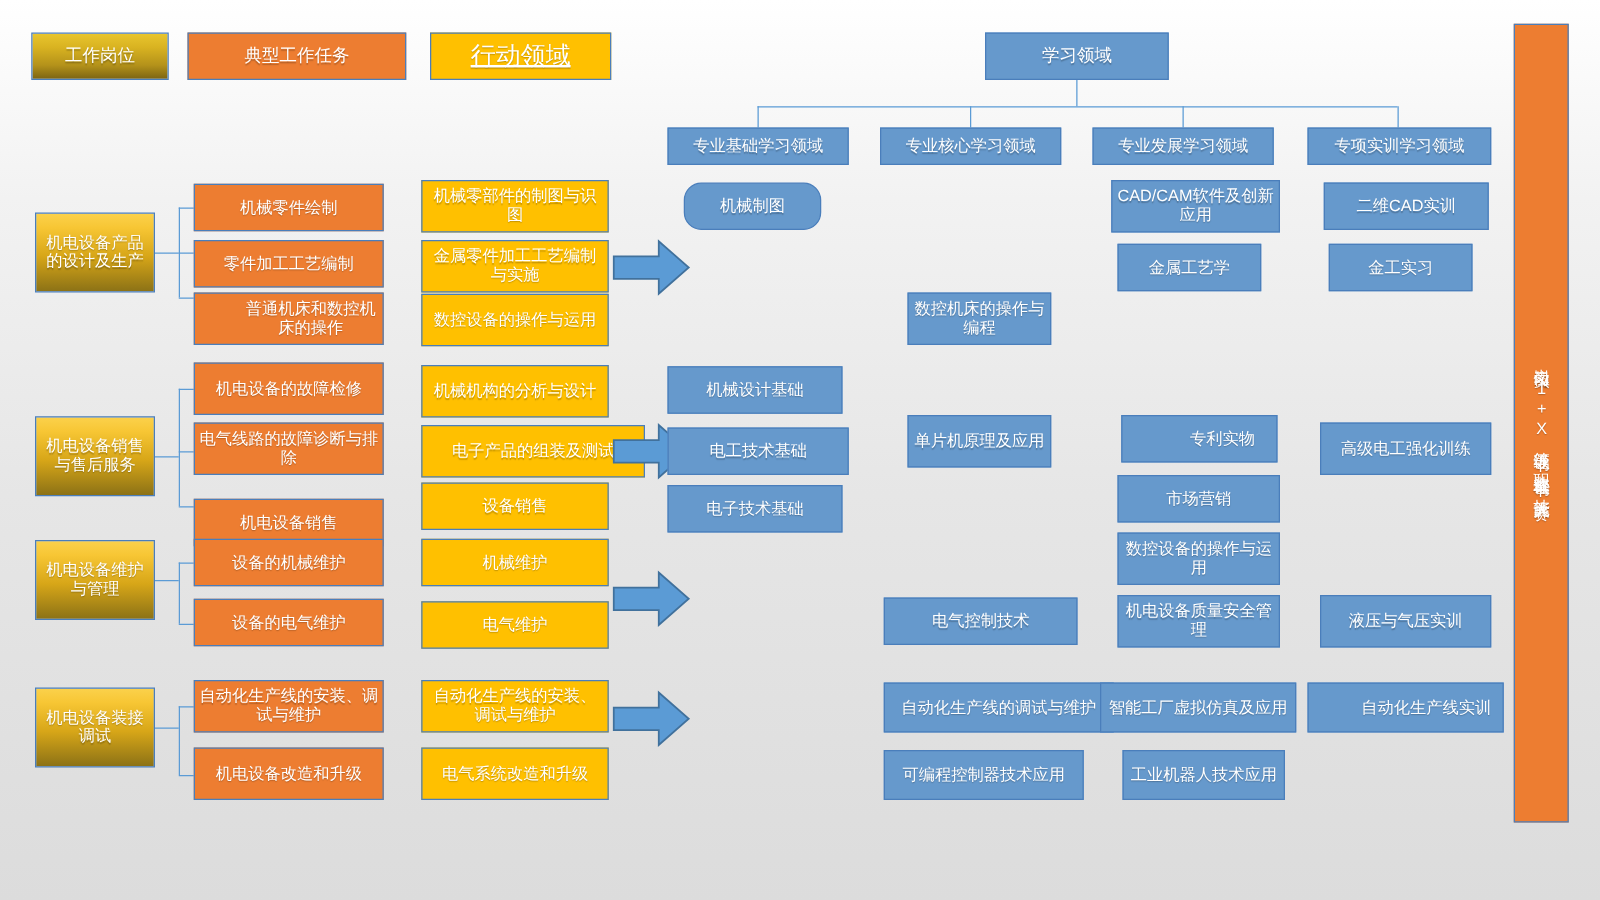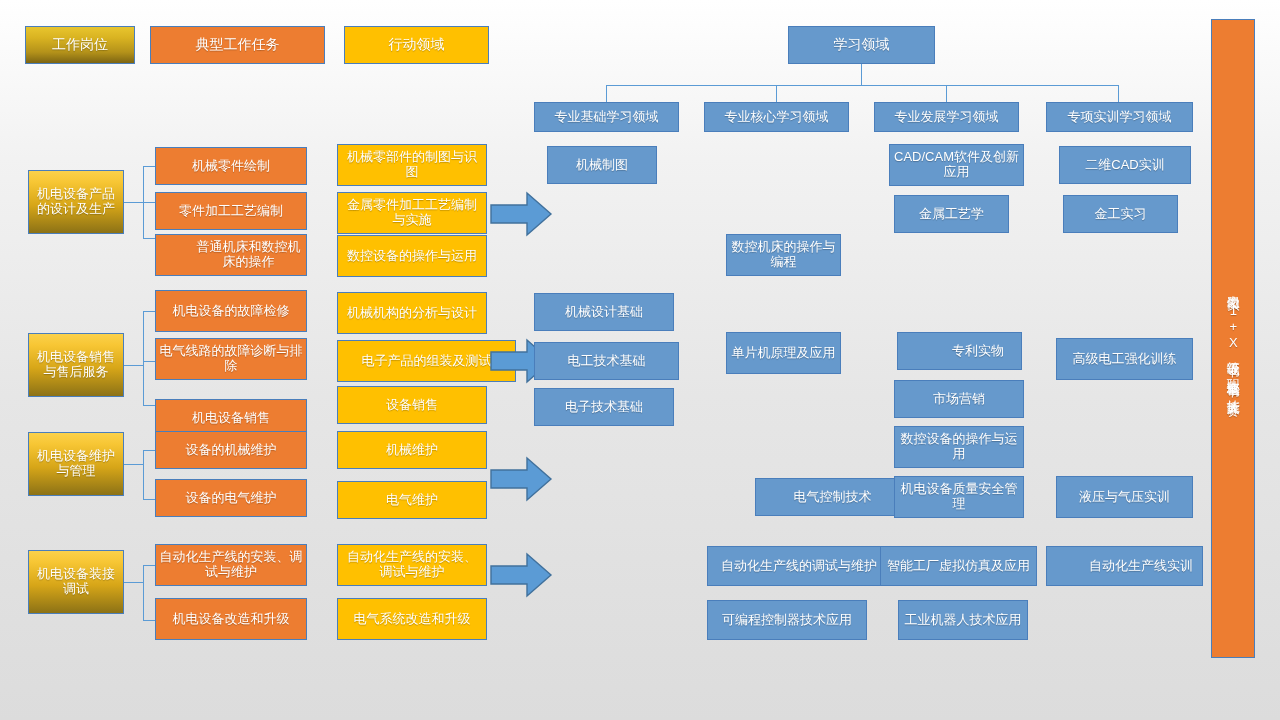--- a/index.html
+++ b/index.html
@@ -55,21 +55,21 @@
 </style>
 </head>
 <body>
 
 <div id="stage">
 
   <div class="box header-gold" style="left:25px;top:26px;width:110px;height:38px;font-size:14px;">工作岗位</div>
 
   <div class="box orange" style="left:150px;top:26px;width:175px;height:38px;font-size:14px;">典型工作任务</div>
 
-  <div class="box yellow" style="left:344px;top:26px;width:145px;height:38px;font-size:14px;">行动领域</div>
+  <div class="box yellow" style="left:344px;top:26px;width:145px;height:38px;font-size:20px;text-decoration:underline;">行动领域</div>
 
   <div class="box blue" style="left:788px;top:26px;width:147px;height:38px;font-size:14px;">学习领域</div>
 
   <div class="ln lnv" style="left:861px;top:64px;width:1px;height:21px;"></div>
   <div class="ln lnh" style="left:606px;top:85px;width:512px;height:1px;"></div>
   <div class="ln lnv" style="left:606px;top:85px;width:1px;height:17px;"></div>
   <div class="ln lnv" style="left:776px;top:85px;width:1px;height:17px;"></div>
   <div class="ln lnv" style="left:946px;top:85px;width:1px;height:17px;"></div>
   <div class="ln lnv" style="left:1118px;top:85px;width:1px;height:17px;"></div>
 
@@ -147,28 +147,28 @@
     <svg width="64" height="48" viewBox="0 0 64 48">
       <polygon points="2,15 38,15 38,3 62,24 38,45 38,33 2,33" fill="#5b9bd5" stroke="#41719c" stroke-width="1.4"></polygon>
     </svg>
   </div>
   <div class="arrow" style="left:489px;top:551px;">
     <svg width="64" height="48" viewBox="0 0 64 48">
       <polygon points="2,15 38,15 38,3 62,24 38,45 38,33 2,33" fill="#5b9bd5" stroke="#41719c" stroke-width="1.4"></polygon>
     </svg>
   </div>
 
-  <div class="box blue" style="left:547px;top:146px;width:110px;height:38px;">机械制图</div>
+  <div class="box blue" style="left:547px;top:146px;width:110px;height:38px;border-radius:14px;">机械制图</div>
   <div class="box blue" style="left:534px;top:293px;width:140px;height:38px;">机械设计基础</div>
   <div class="box blue" style="left:534px;top:342px;width:145px;height:38px;">电工技术基础</div>
   <div class="box blue" style="left:534px;top:388px;width:140px;height:38px;">电子技术基础</div>
 
   <div class="box blue" style="left:726px;top:234px;width:115px;height:42px;">数控机床的操作与编程</div>
   <div class="box blue" style="left:726px;top:332px;width:115px;height:42px;">单片机原理及应用</div>
-  <div class="box blue" style="left:707px;top:478px;width:155px;height:38px;margin-left:48px;">电气控制技术</div>
+  <div class="box blue" style="left:707px;top:478px;width:155px;height:38px;">电气控制技术</div>
   <div class="box blue" style="left:707px;top:546px;width:184px;height:40px;">自动化生产线的调试与维护</div>
   <div class="box blue" style="left:707px;top:600px;width:160px;height:40px;">可编程控制器技术应用</div>
 
   <div class="box blue" style="left:889px;top:144px;width:135px;height:42px;">CAD/CAM软件及创新应用</div>
   <div class="box blue" style="left:894px;top:195px;width:115px;height:38px;">金属工艺学</div>
   <div class="box blue" style="left:897px;top:332px;width:125px;height:38px;padding-left:40px;">专利实物</div>
   <div class="box blue" style="left:894px;top:380px;width:130px;height:38px;">市场营销</div>
   <div class="box blue" style="left:894px;top:426px;width:130px;height:42px;">数控设备的操作与运用</div>
   <div class="box blue" style="left:894px;top:476px;width:130px;height:42px;">机电设备质量安全管理</div>
   <div class="box blue" style="left:880px;top:546px;width:157px;height:40px;">智能工厂虚拟仿真及应用</div>

